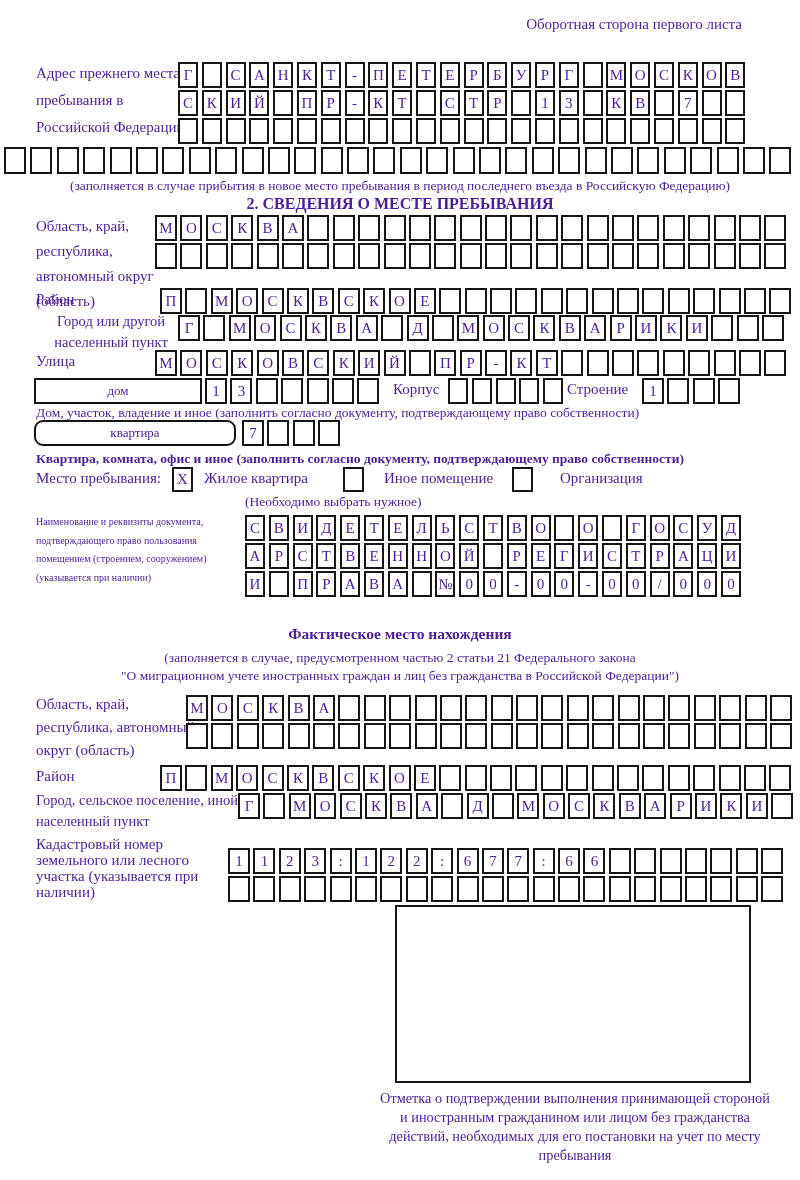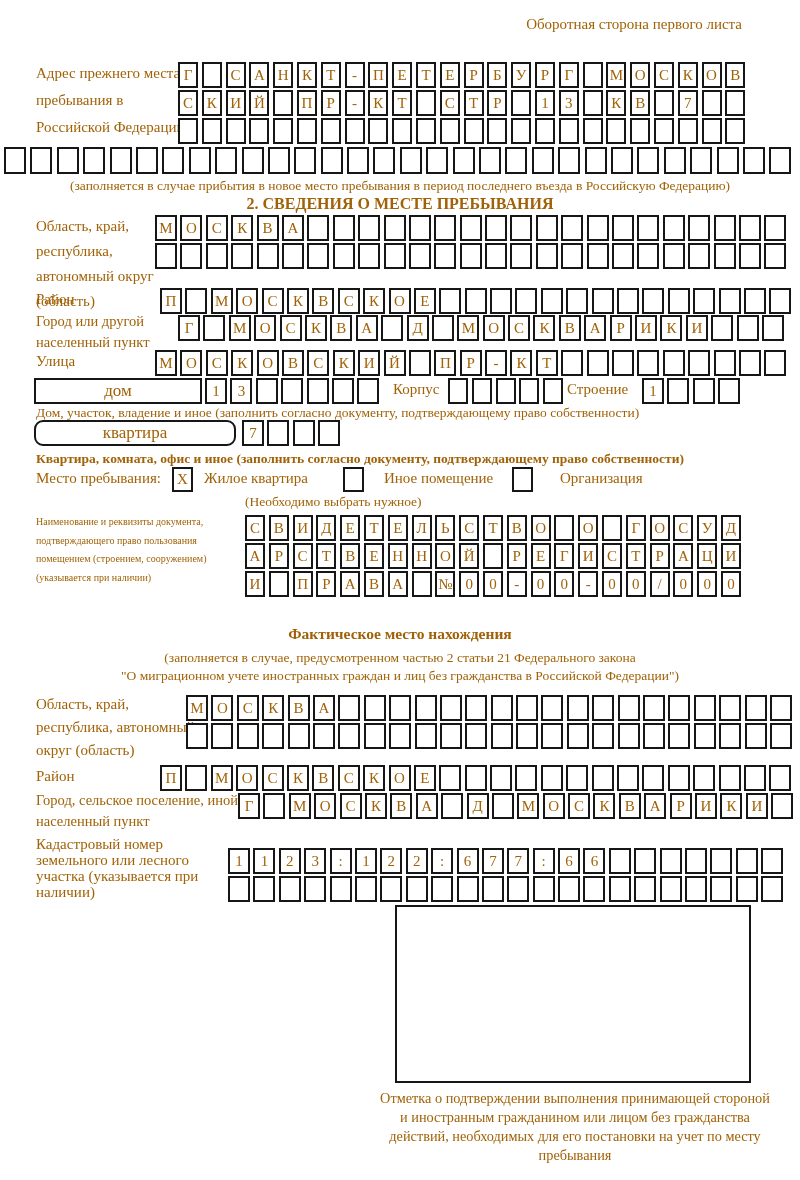--- a/index.html
+++ b/index.html
@@ -1,35 +1,35 @@
 <!DOCTYPE html>
 <html><head>
 <meta charset="utf-8">
 <style>
   html,body { margin:0; padding:0; background:#ffffff; }
   #page {
     position:relative; width:800px; height:1180px; background:#ffffff;
-    font-family:"Liberation Serif", serif; color:#a16207; overflow:hidden;
+    font-family:"Liberation Serif", serif; color:#4c1d95; overflow:hidden;
   }
   .lbl { position:absolute; font-size:15px; }
   .cap { position:absolute; font-size:13.5px; }
   .center { left:0; width:100%; text-align:center; }
   .bold { font-weight:bold; }
   .boxrow { position:absolute; display:flex; }
   .cell {
     box-sizing:border-box; border:2px solid #161616; background:#fff;
     display:flex; align-items:center; justify-content:center;
     font-size:15px; line-height:1;
   }
   .cells-a { gap:3.8px; } .cells-a .cell { width:20px; height:26px; }
   .cells-b { gap:3.4px; } .cells-b .cell { width:22px; height:26px; }
   .cells-c { gap:4.4px; } .cells-c .cell { width:22px; height:27px; }
   .widebox {
     position:absolute; box-sizing:border-box; border:2px solid #161616;
-    display:flex; align-items:center; justify-content:center; font-size:17px;
+    display:flex; align-items:center; justify-content:center; font-size:13px;
   }
   .cbx {
     position:absolute; box-sizing:border-box; border:2px solid #161616;
     width:21px; height:25px; display:flex; align-items:center; justify-content:center;
     font-size:15px;
   }
   .stamp { position:absolute; box-sizing:border-box; border:2px solid #161616; background:#fff; }
 </style>
 </head>
 <body>
@@ -231,21 +231,21 @@
       <span class="cell"></span>
       <span class="cell"></span>
       <span class="cell"></span>
       <span class="cell"></span>
       <span class="cell"></span>
       <span class="cell"></span>
       <span class="cell"></span>
       <span class="cell"></span>
     </div>
 
-  <div class="lbl" style="left:36px; top:311px; width:150px; line-height:21px; font-size:14.5px;">Город или другой населенный пункт</div>
+  <div class="lbl" style="left:36px; top:311px; width:150px; line-height:21px; font-size:14.5px;text-align:center;">Город или другой населенный пункт</div>
   <div class="boxrow cells-b" style="left:178px; top:315px;">
       <span class="cell">Г</span>
       <span class="cell"></span>
       <span class="cell">М</span>
       <span class="cell">О</span>
       <span class="cell">С</span>
       <span class="cell">К</span>
       <span class="cell">В</span>
       <span class="cell">А</span>
       <span class="cell"></span>

